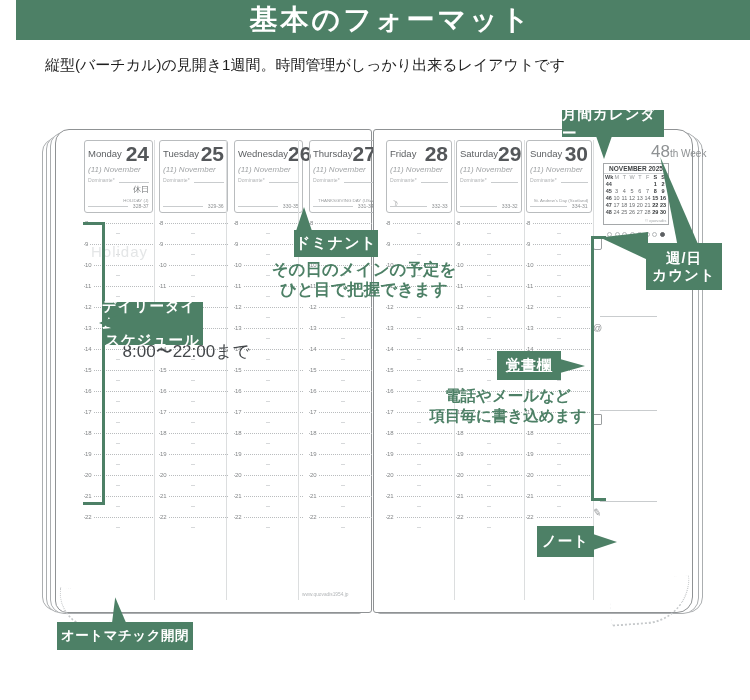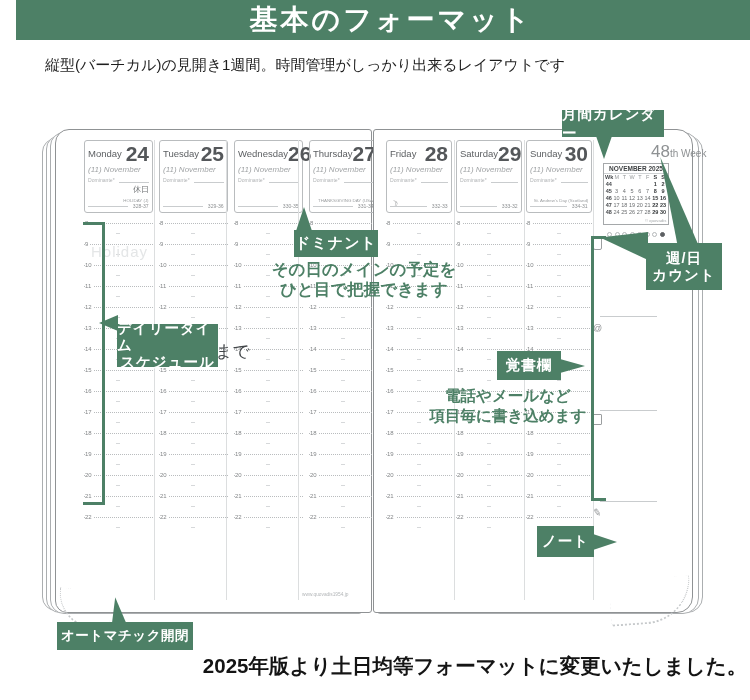--- a/index.html
+++ b/index.html
@@ -99,24 +99,24 @@
   .wedge{position:absolute;background:var(--accent,#4D8066);z-index:5;}
   #c-monthly{left:562px;top:110px;width:102px;height:27px;font-size:14.5px;}
   #a-monthly{left:596px;top:136px;border-left:8px solid transparent;border-right:8px solid transparent;
              border-top:23px solid var(--accent,#4D8066);}
   #c-weekcount{left:646px;top:243px;width:76px;height:47px;font-size:14.5px;}
   #a-week-up{left:652px;top:157px;width:46px;height:87px;clip-path:polygon(18% 0,100% 100%,55% 100%);}
   #a-week-dn{left:600px;top:232px;width:48px;height:28px;clip-path:polygon(0 20%,100% 0,100% 100%);}
   #c-dominant{left:294px;top:230px;width:84px;height:27px;font-size:15px;}
   #a-dominant{left:296px;top:207px;border-left:8px solid transparent;border-right:8px solid transparent;
               border-bottom:24px solid var(--accent,#4D8066);}
-  #c-dailytime{left:117px;top:302px;width:101px;height:43px;font-size:14.5px;margin-top:22px;}
+  #c-dailytime{left:102px;top:302px;width:101px;height:43px;font-size:14.5px;}
   #a-dailytime{left:99px;top:315px;border-top:8px solid transparent;border-bottom:8px solid transparent;
                border-right:19px solid var(--accent,#4D8066);}
-  #c-memo{left:497px;top:351px;width:64px;height:29px;font-size:14.5px;}
+  #c-memo{left:497px;top:351px;width:64px;height:29px;font-size:14.5px;text-decoration:underline;}
   #a-memo{left:560px;top:359px;border-top:7px solid transparent;border-bottom:7px solid transparent;
           border-left:25px solid var(--accent,#4D8066);}
   #c-note{left:537px;top:526px;width:57px;height:31px;font-size:14.5px;}
   #a-note{left:593px;top:534px;border-top:8px solid transparent;border-bottom:8px solid transparent;
           border-left:24px solid var(--accent,#4D8066);}
   #c-auto{left:57px;top:622px;width:136px;height:28px;font-size:13.5px;letter-spacing:.5px;}
   #a-auto{left:110px;top:597px;border-left:7px solid transparent;border-right:7px solid transparent;
           border-bottom:26px solid var(--accent,#4D8066);transform:rotate(-8deg);}
   .gtext{position:absolute;color:var(--accent,#4D8066);font-weight:bold;text-align:center;z-index:4;}
   #t-dominant{left:258px;top:260px;width:212px;font-size:16.5px;line-height:19.5px;}
@@ -749,14 +749,13 @@
     <div>電話やメールなど</div>
     <div>項目毎に書き込めます</div>
   </div>
 
   <div class="callout" id="c-note">ノート</div>
   <div class="arr" id="a-note"></div>
 
   <div class="callout" id="c-auto">オートマチック開閉</div>
   <div class="arr" id="a-auto"></div>
 
-  <div id="t-footer">2025年版より土日均等フォーマットに変更いたしました。</div>
 </div>
 
 </body></html>

